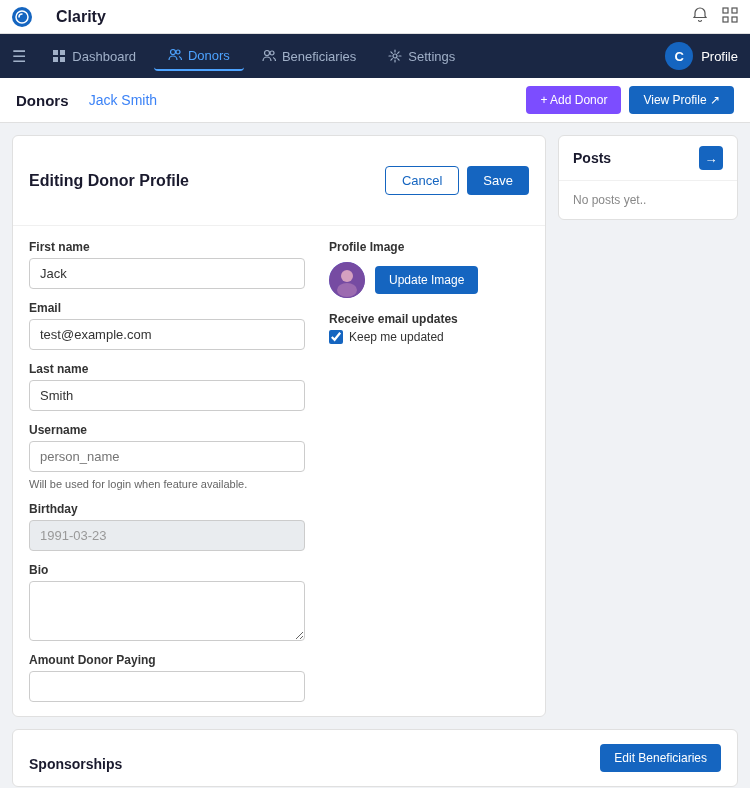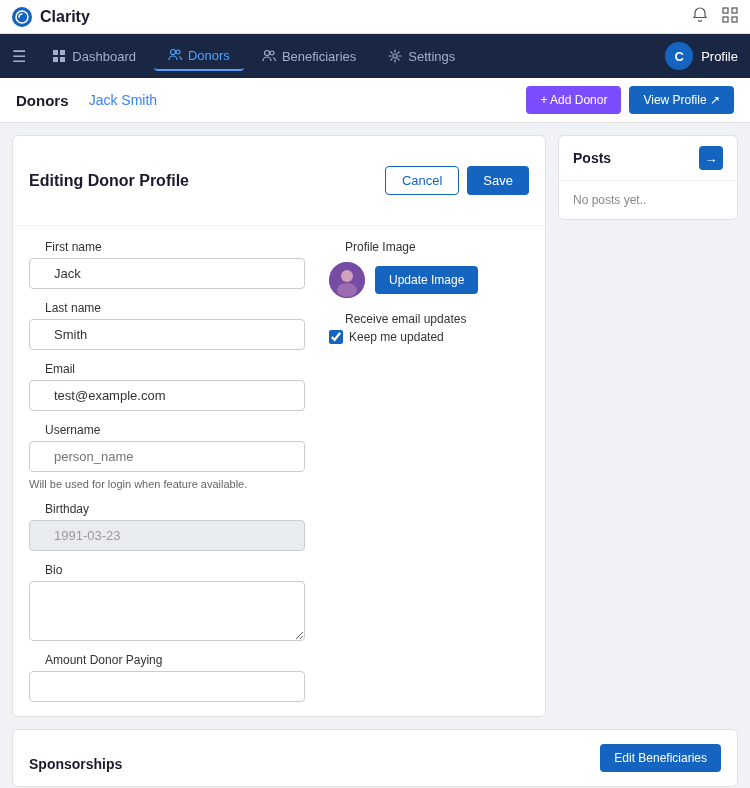--- a/index.html
+++ b/index.html
@@ -10,21 +10,21 @@
       background: #fff;
       height: 34px;
       display: flex;
       align-items: center;
       padding: 0 12px;
       border-bottom: 1px solid #e0e0e0;
     }
     .logo-area {
       display: flex;
       align-items: center;
-      gap: 8px;
+      gap: 24px;
       font-weight: 700;
       font-size: 16px;
       color: #1a1a2e;
     }
     .logo-icon {
       width: 20px;
       height: 20px;
       background: #1565c0;
       border-radius: 50%;
       display: flex;
@@ -195,25 +195,25 @@
 
     .form-body {
       padding: 14px 16px;
       display: flex;
       gap: 24px;
     }
     .form-left { flex: 1; display: flex; flex-direction: column; gap: 12px; }
     .form-right { width: 200px; display: flex; flex-direction: column; gap: 14px; }
 
     .field-group { display: flex; flex-direction: column; gap: 4px; }
-    .field-label { font-size: 12px; color: #333; font-weight: 400; margin-left: 16px; }
+    .field-label { font-size: 12px; color: #333; font-weight: 700; }
     .field-input {
       border: 1px solid #ccc;
       border-radius: 4px;
-      padding: 7px 24px;
+      padding: 7px 10px;
       font-size: 13px;
       color: #333;
       outline: none;
       width: 100%;
     }
     .field-input.disabled { background: #e9ecef; color: #999; cursor: not-allowed; }
     .field-hint { font-size: 11px; color: #666; margin-top: 2px; }
 
     .field-textarea {
       border: 1px solid #ccc;
@@ -422,27 +422,27 @@
     <div class="form-body">
 
       <div class="form-left">
 
         <div class="field-group">
           <label class="field-label">First name</label>
           <input class="field-input" type="text" value="Jack" style="">
         </div>
 
         <div class="field-group">
+          <label class="field-label">Email</label>
+          <input class="field-input" type="email" value="test@example.com" style="">
+        </div>
+
+        <div class="field-group">
           <label class="field-label">Last name</label>
           <input class="field-input" type="text" value="Smith" style="">
-        </div>
-
-        <div class="field-group">
-          <label class="field-label">Email</label>
-          <input class="field-input" type="email" value="test@example.com" style="">
         </div>
 
         <div class="field-group">
           <label class="field-label">Username</label>
           <input class="field-input" type="text" placeholder="person_name" style="">
           <span class="field-hint">Will be used for login when feature available.</span>
         </div>
 
         <div class="field-group">
           <label class="field-label">Birthday</label>

